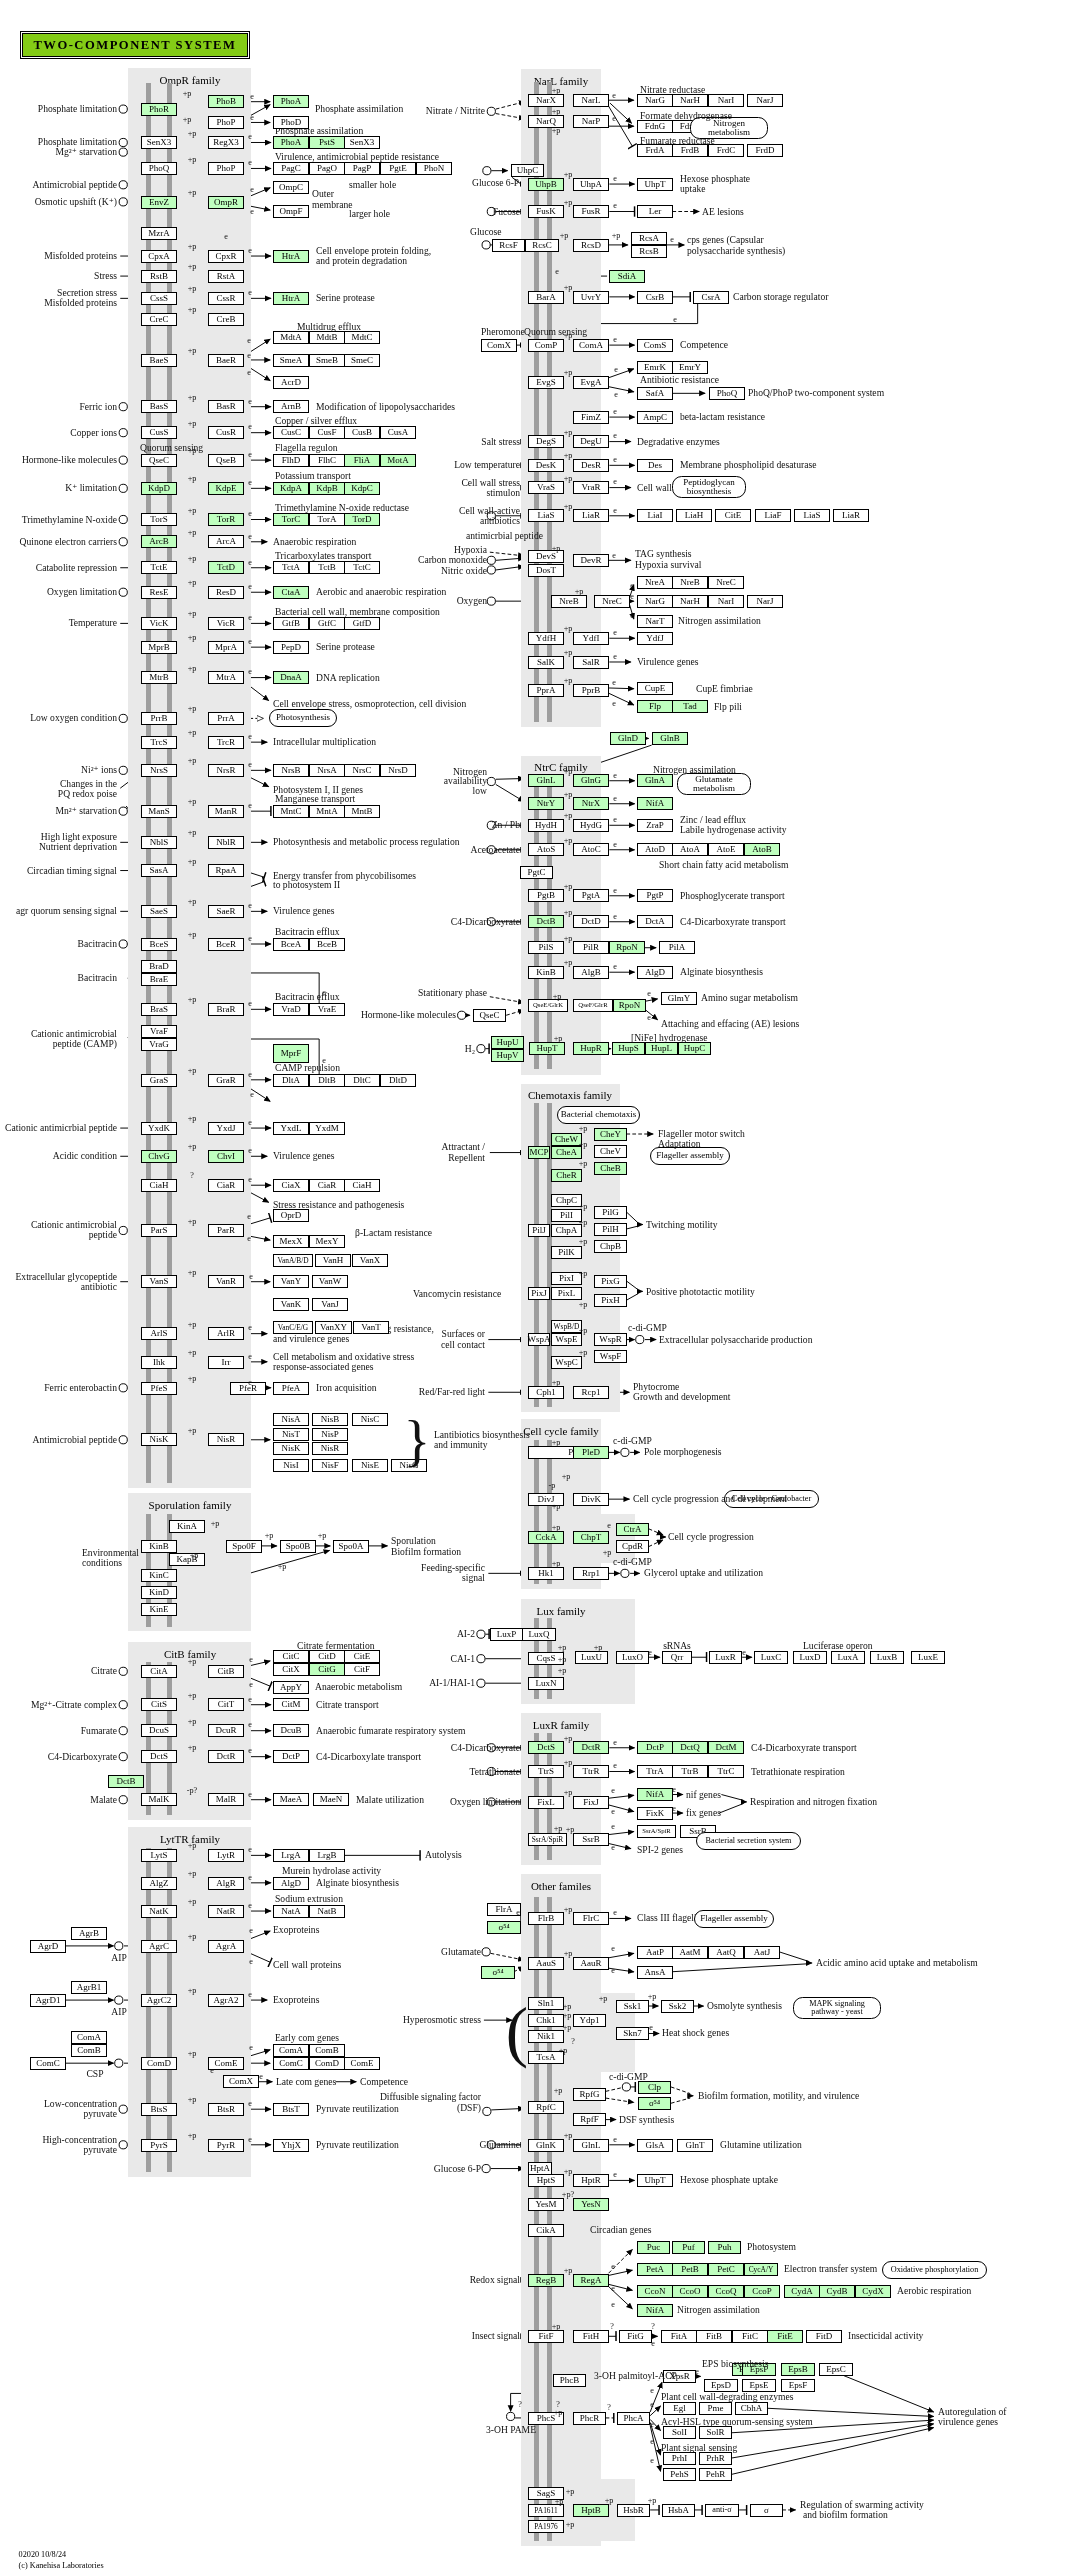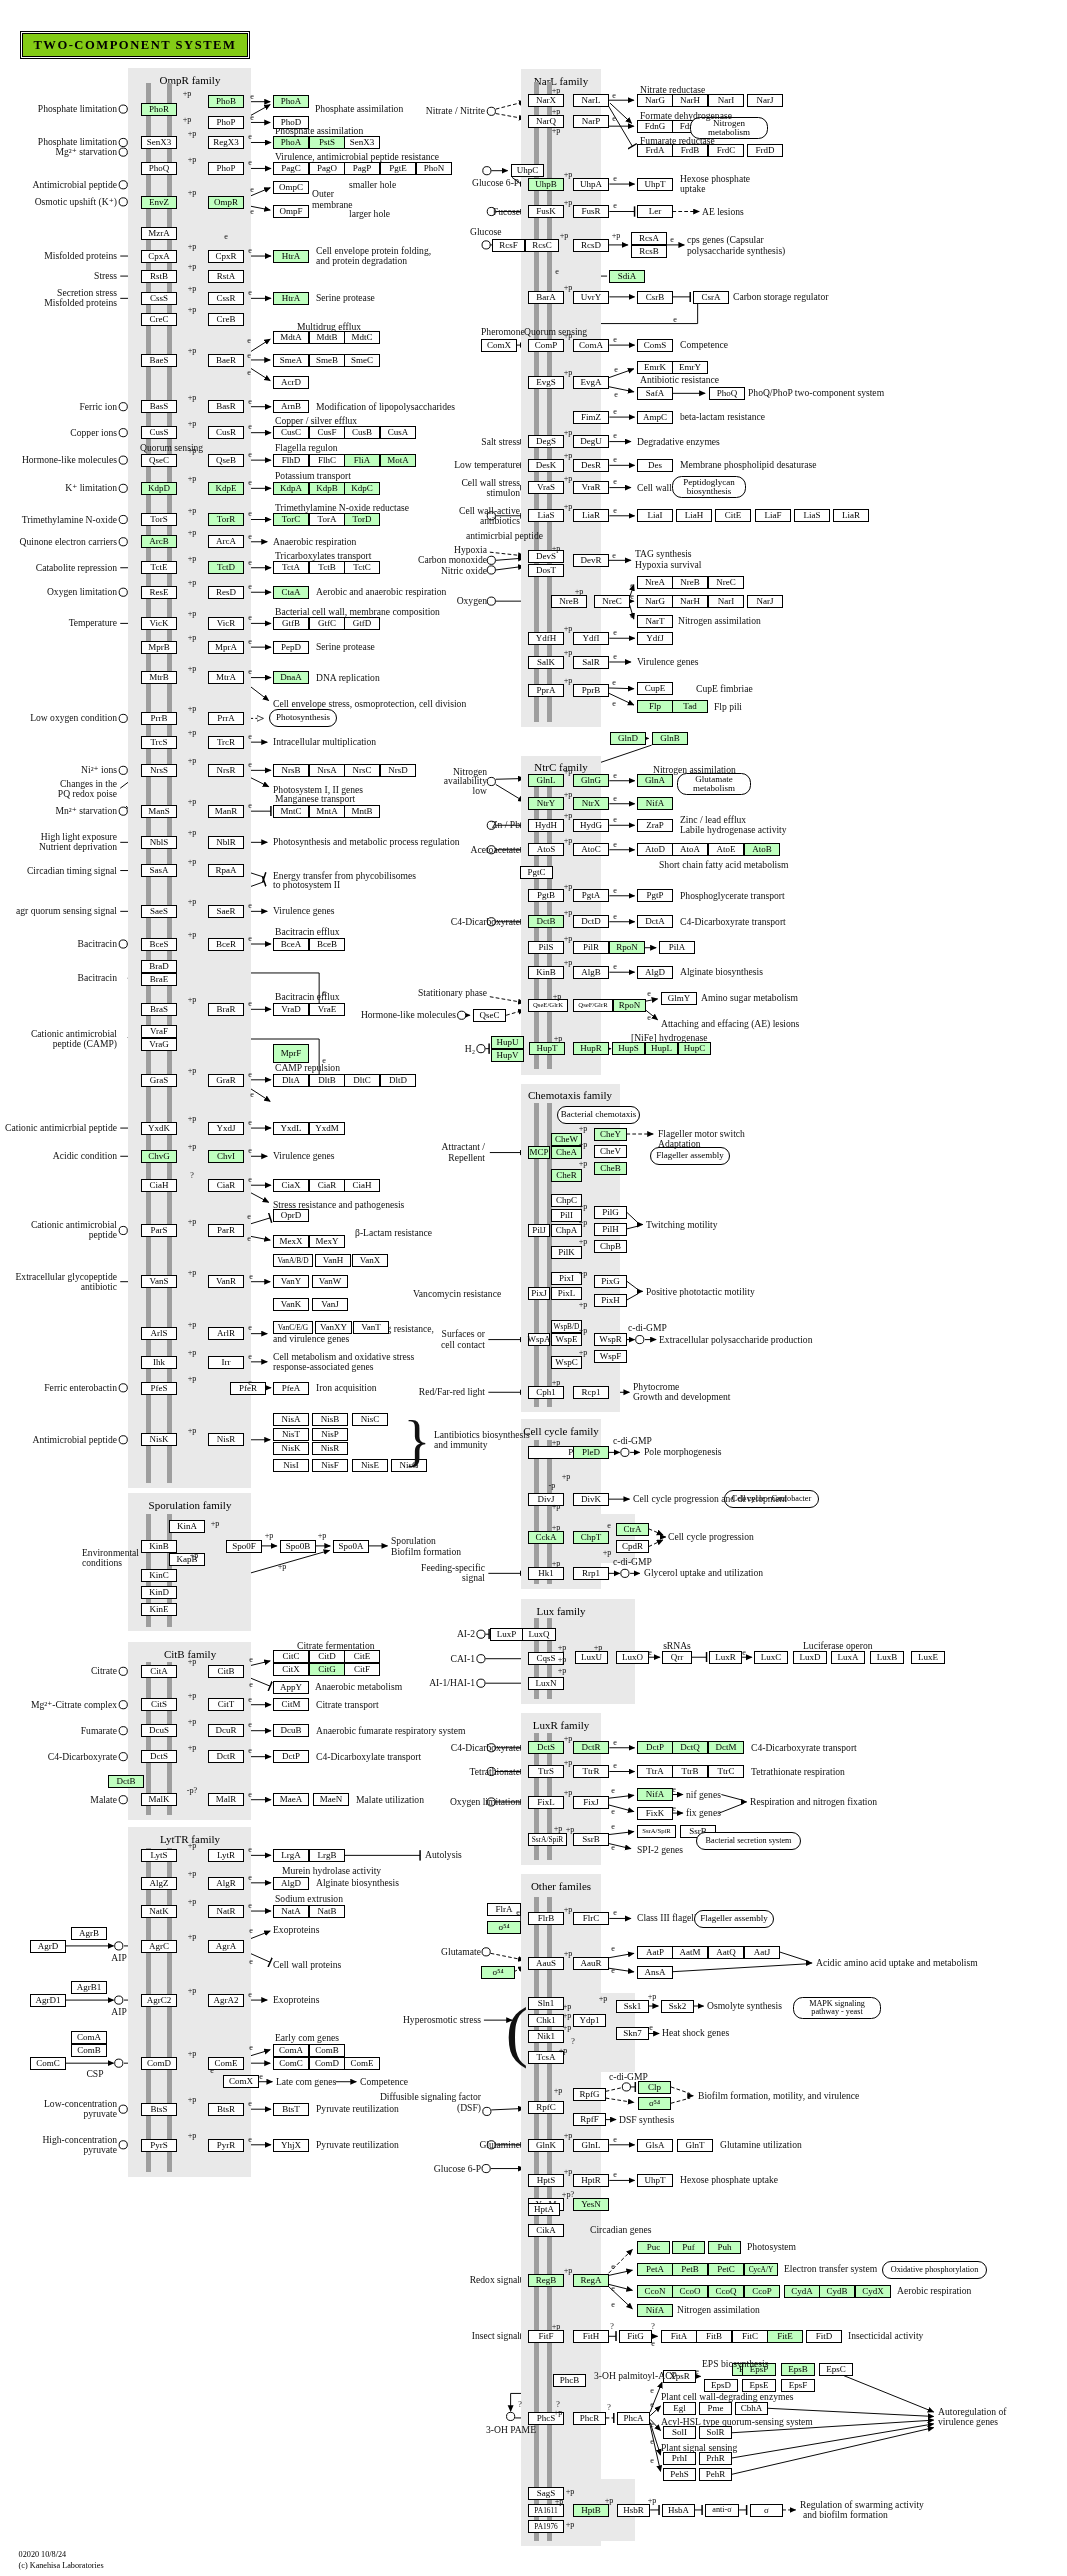--- a/index.html
+++ b/index.html
@@ -1325,21 +1325,21 @@
     <div class="nd" style="left: 616px; top: 2000px; width: 33px; height: 12.6px;">Ssk1</div>
     <div class="nd" style="left: 661px; top: 2000px; width: 33px; height: 12.6px;">Ssk2</div>
     <div class="nd" style="left: 616px; top: 2027px; width: 33px; height: 12.6px;">Skn7</div>
     <div class="nd o" style="left: 793px; top: 1997px; width: 88px; height: 22px; font-size: 8.2px;">MAPK signaling
 pathway - yeast</div>
     <div class="nd" style="left: 528px; top: 2101px; width: 36px; height: 12.6px;">RpfC</div>
     <div class="nd" style="left: 573px; top: 2088px; width: 33px; height: 12.6px;">RpfG</div>
     <div class="nd" style="left: 573px; top: 2113px; width: 33px; height: 12.6px;">RpfF</div>
     <div class="nd g" style="left: 638px; top: 2081px; width: 33px; height: 12.6px;">Clp</div>
     <div class="nd g" style="left: 638px; top: 2097px; width: 33px; height: 12.6px;">σ⁵⁴</div>
-    <div class="nd" style="left: 528px; top: 2162px; width: 32px; height: 12.6px; margin-top: 41px;">HptA</div>
+    <div class="nd" style="left: 528px; top: 2162px; width: 24px; height: 12.6px;">HptA</div>
     <div class="nd g" style="left: 637px; top: 2241px; width: 33px; height: 12.6px;">Puc</div>
     <div class="nd g" style="left: 672px; top: 2241px; width: 33px; height: 12.6px;">Puf</div>
     <div class="nd g" style="left: 708px; top: 2241px; width: 33px; height: 12.6px;">Puh</div>
     <div class="nd g" style="left: 637px; top: 2263px; width: 36px; height: 12.6px;">PetA</div>
     <div class="nd g" style="left: 672px; top: 2263px; width: 36px; height: 12.6px;">PetB</div>
     <div class="nd g" style="left: 708px; top: 2263px; width: 36px; height: 12.6px;">PetC</div>
     <div class="nd g" style="left: 744px; top: 2263px; width: 34px; height: 12.6px; font-size: 7.4px;">CycA/Y</div>
     <div class="nd o" style="left: 882px; top: 2261px; width: 105px; height: 18px; font-size: 8.2px;">Oxidative phosphorylation</div>
     <div class="nd g" style="left: 637px; top: 2285px; width: 36px; height: 12.6px;">CcoN</div>
     <div class="nd g" style="left: 672px; top: 2285px; width: 36px; height: 12.6px;">CcoO</div>

